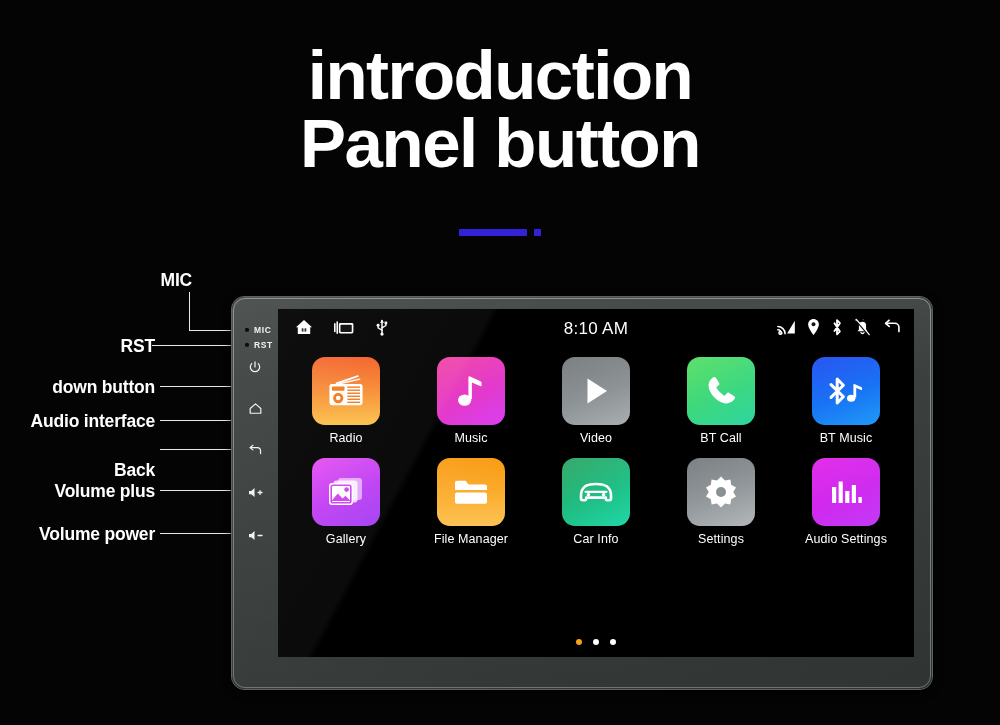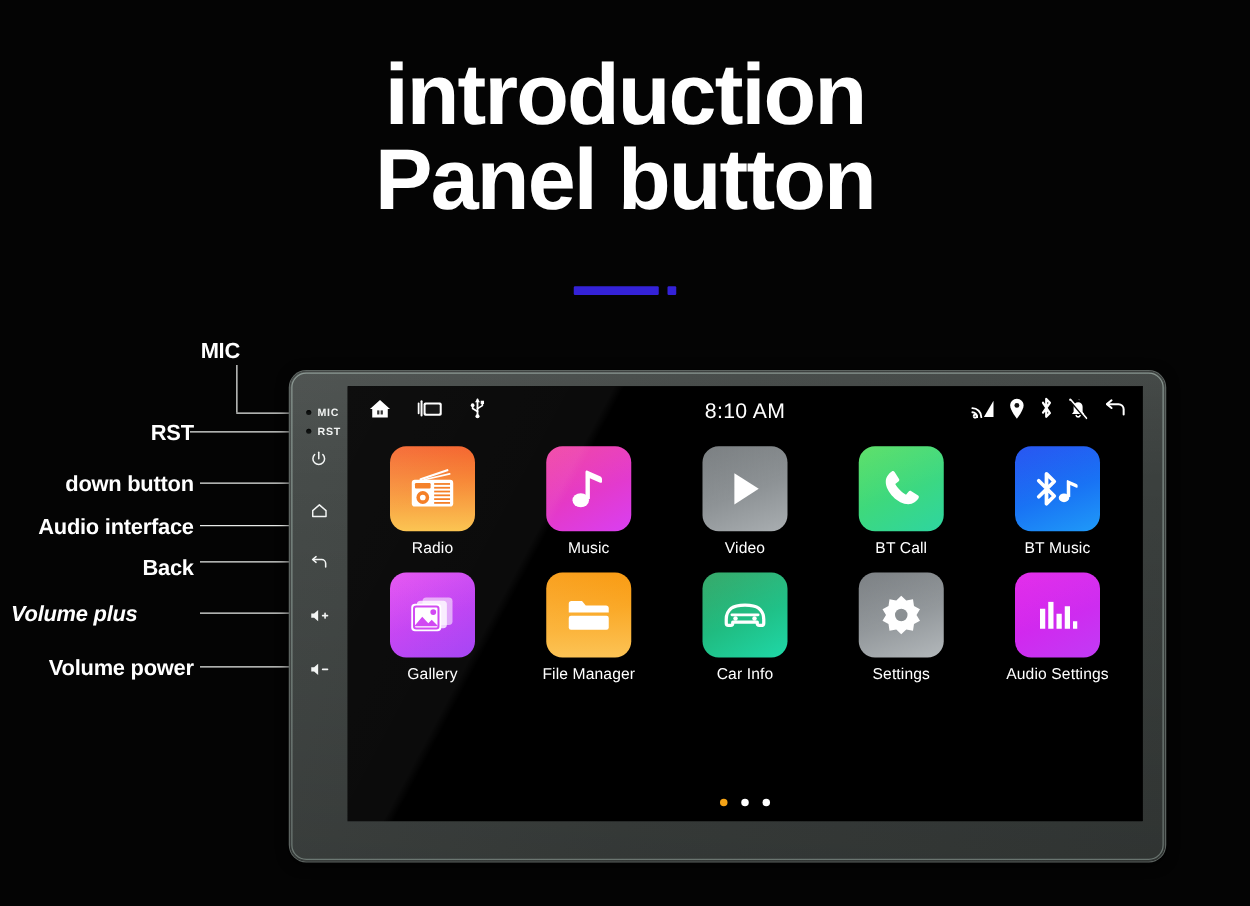--- a/index.html
+++ b/index.html
@@ -269,24 +269,24 @@
 <div class="leader h" style="left:152px; top:345px; width:93px;"></div>
 
 <div class="anno" style="right:845px; top:377px;">down button</div>
 <div class="leader h" style="left:160px; top:386px; width:95px;"></div>
 <div class="leader v" style="left:255px; top:367px; height:20px;"></div>
 
 <div class="anno" style="right:845px; top:411px;">Audio interface</div>
 <div class="leader h" style="left:160px; top:420px; width:95px;"></div>
 <div class="leader v" style="left:255px; top:408px; height:13px;"></div>
 
-<div class="anno" style="right:845px; top:444px;">Back</div>
+<div class="anno" style="right:845px; top:460px;">Back</div>
 <div class="leader h" style="left:160px; top:449px; width:88px;"></div>
 
-<div class="anno" style="right:890px; top:481px;font-style:italic;">Volume plus</div>
+<div class="anno" style="right:845px; top:481px;">Volume plus</div>
 <div class="leader h" style="left:160px; top:490px; width:86px;"></div>
 
 <div class="anno" style="right:845px; top:524px;">Volume power</div>
 <div class="leader h" style="left:160px; top:533px; width:86px;"></div>
 
 <div id="device">
   <div id="device-edge"></div>
   <div id="device-inner-shade"></div>
 
   <div id="bezel-rail">

